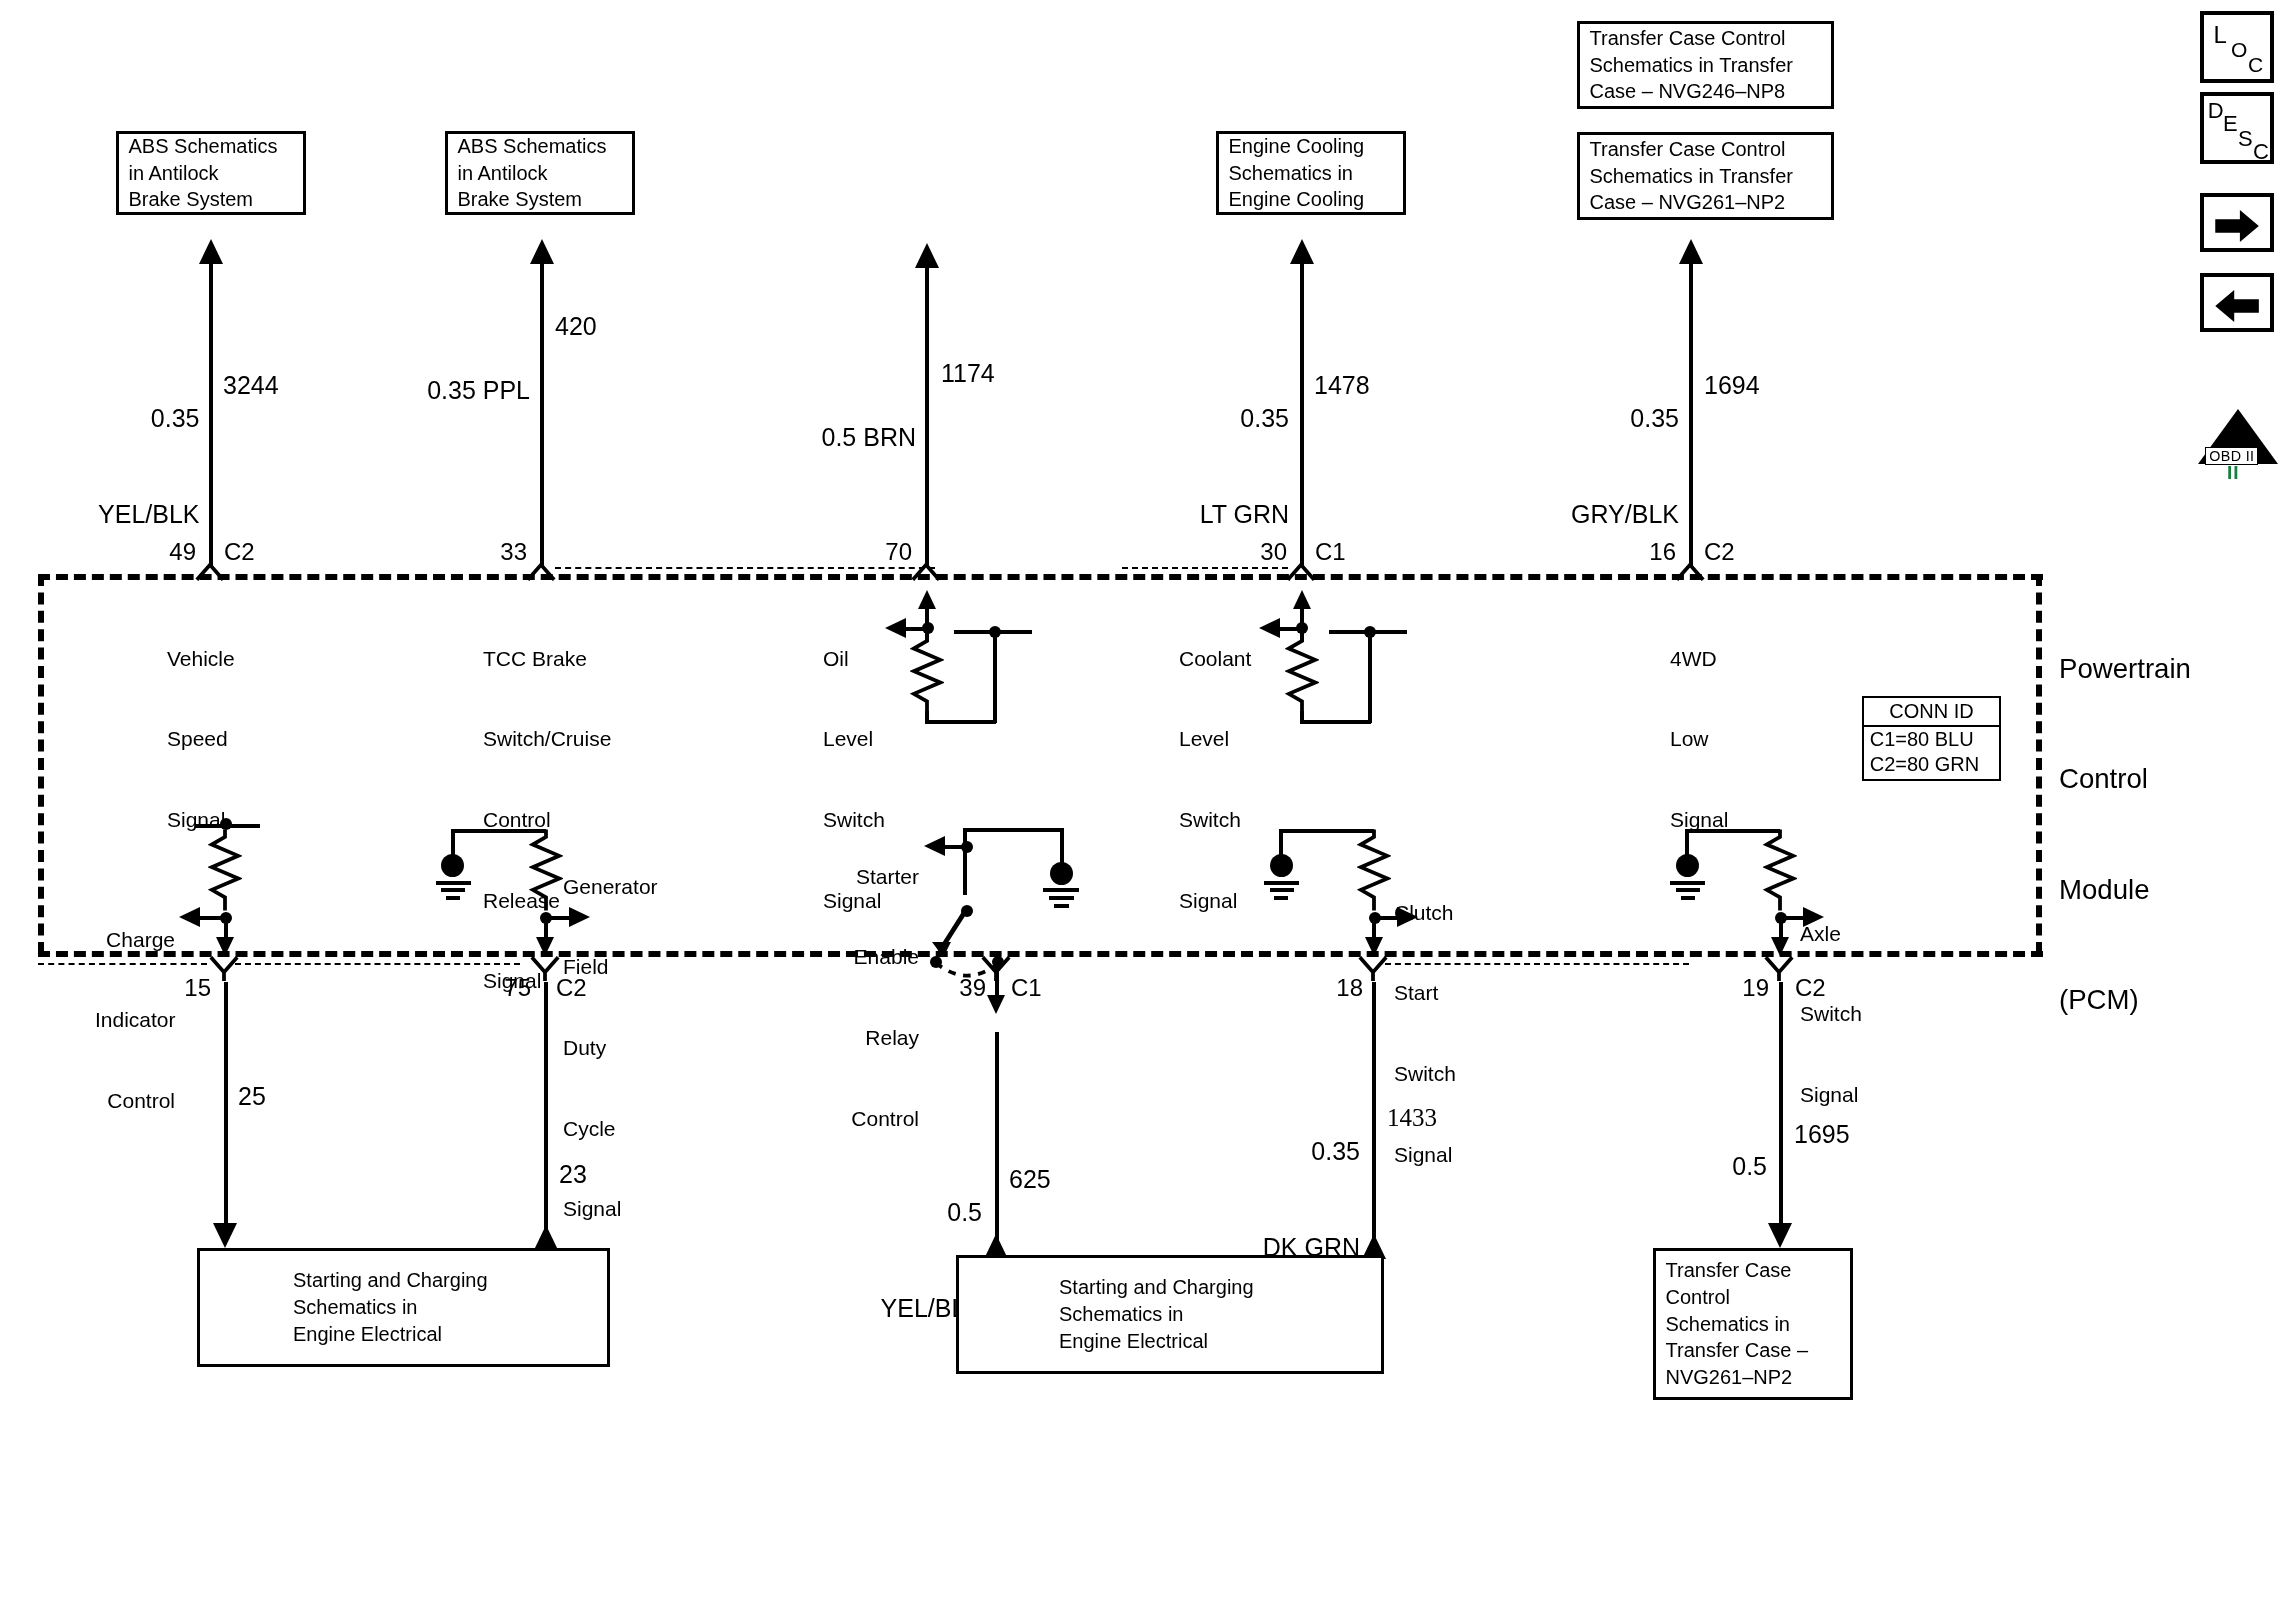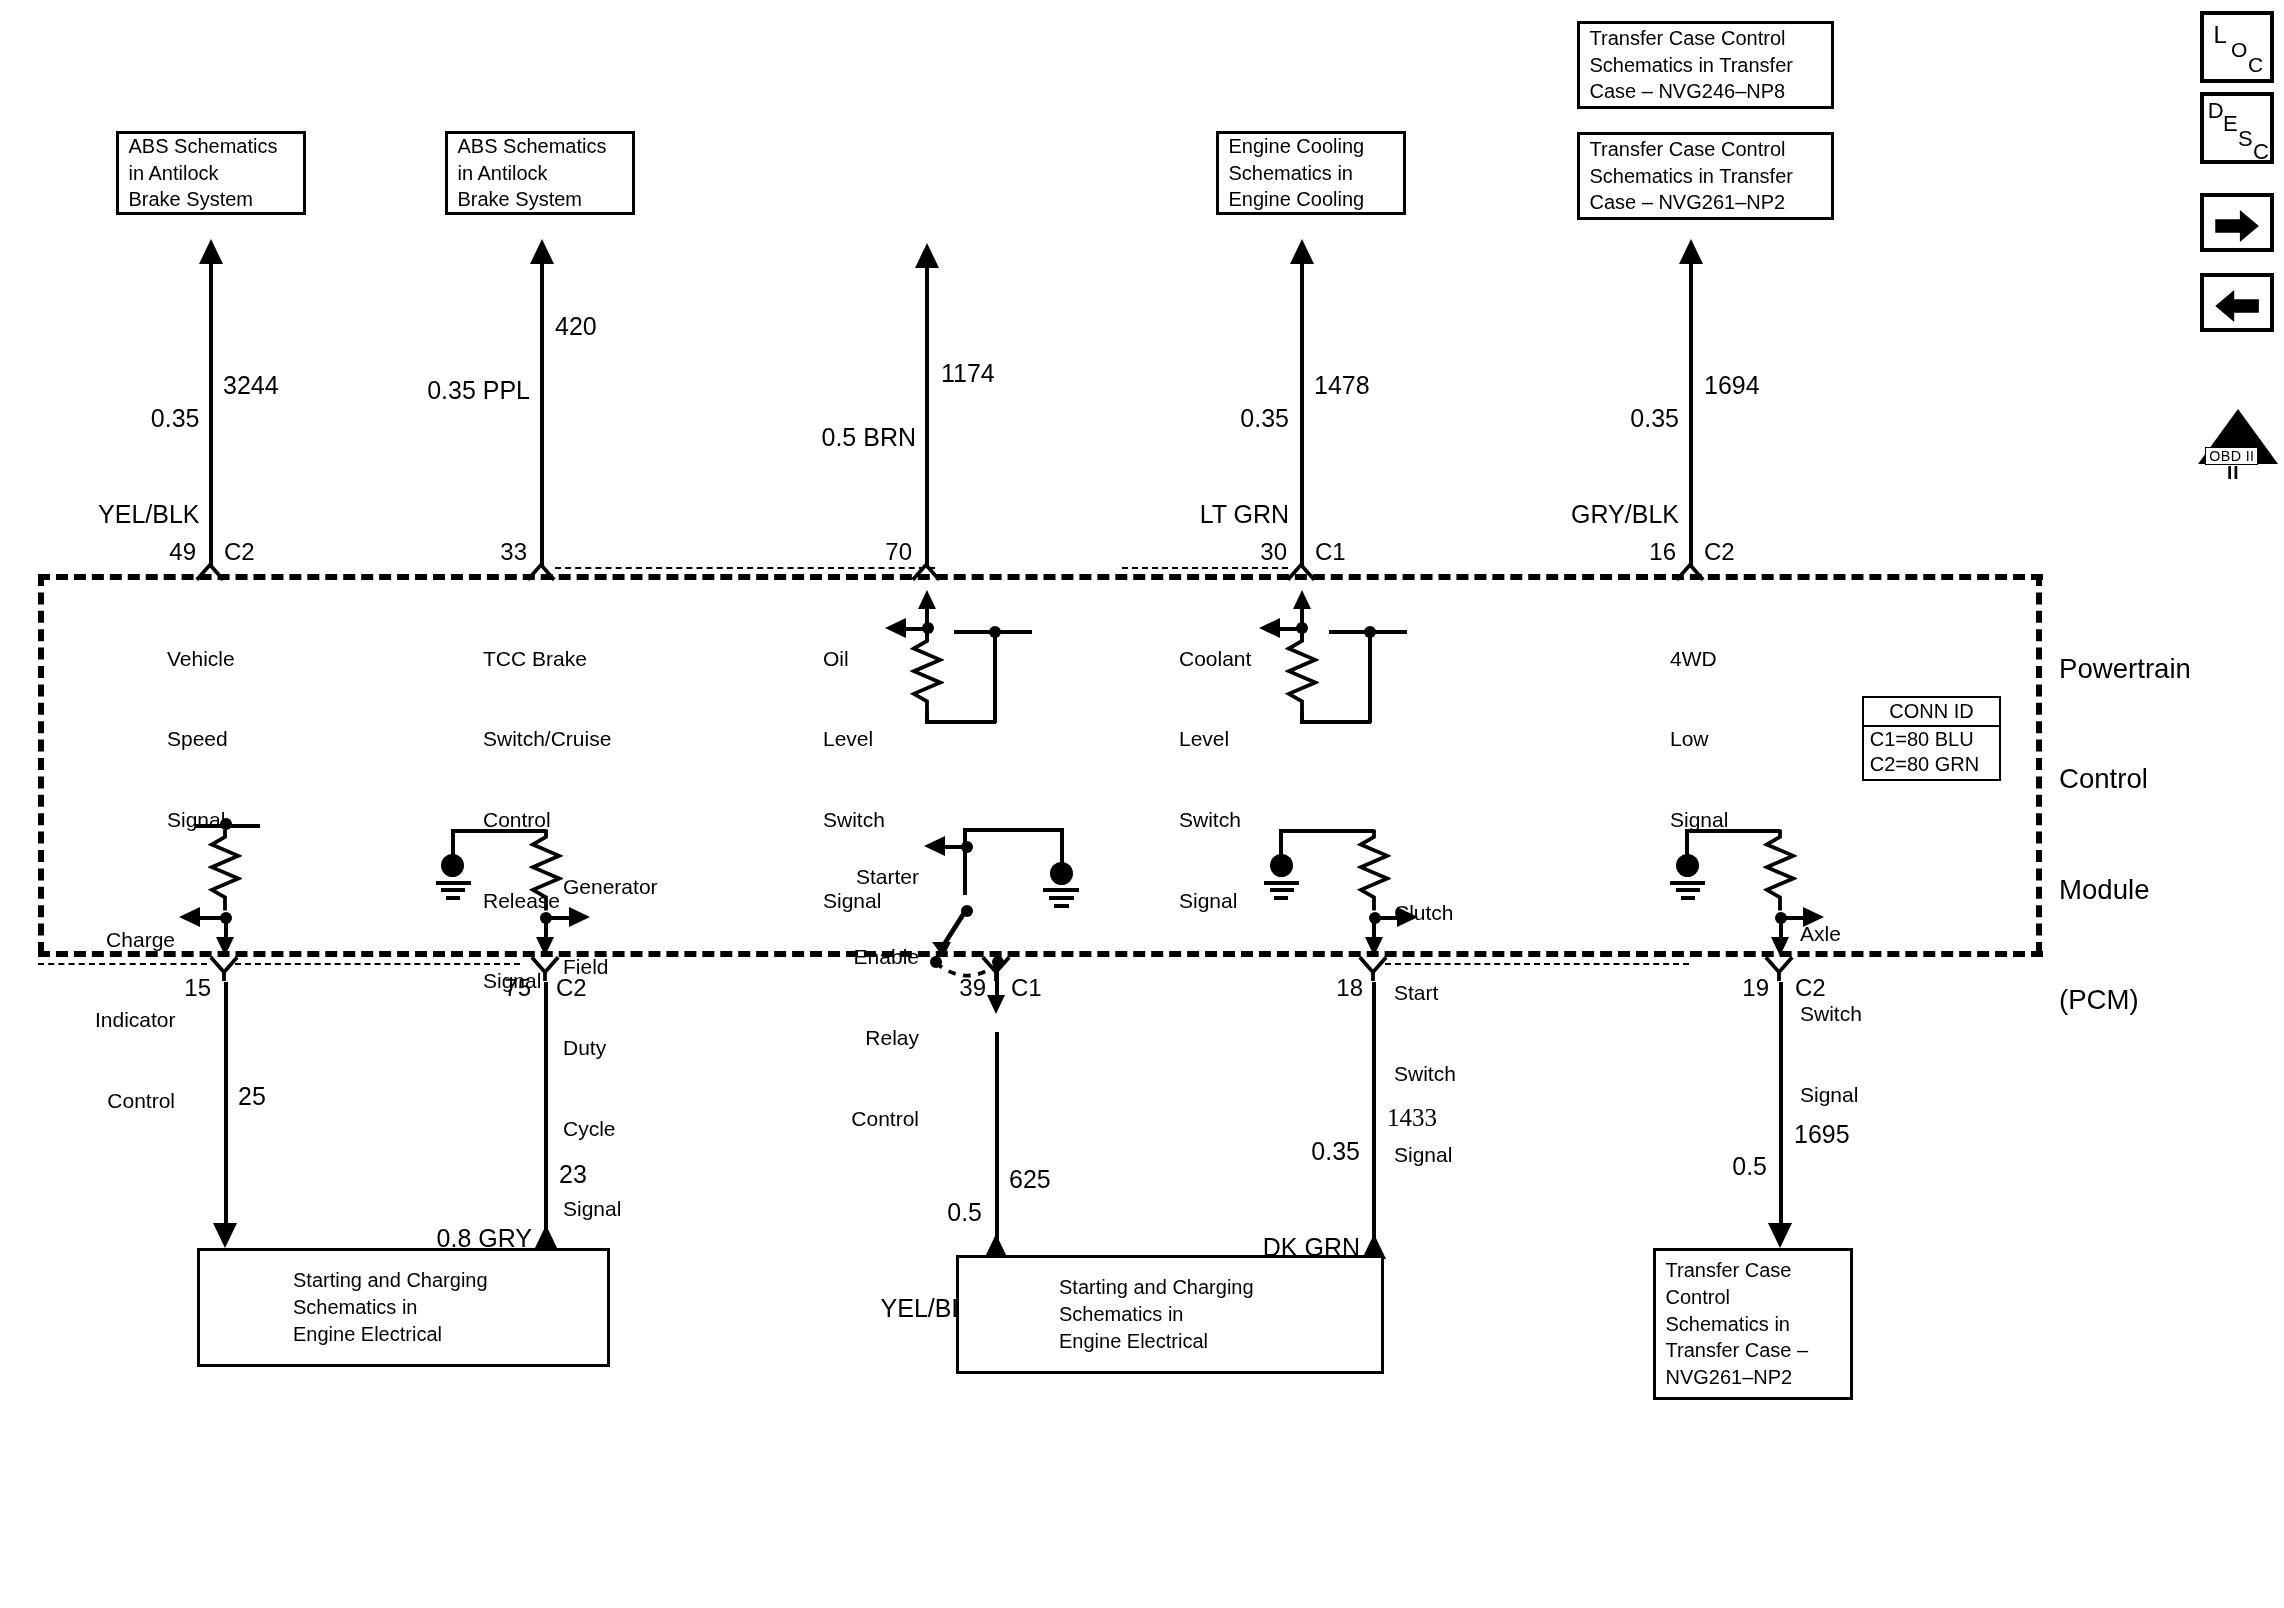--- a/index.html
+++ b/index.html
@@ -39,21 +39,21 @@
   .dashline.thin{border-top:2.9px dashed #000;}
   .dashvert{position:absolute;width:0;border-left:6.7px dashed #000;}
 
   .icnbox{position:absolute;border:4.8px solid #000;background:#fff;box-sizing:border-box;}
   .icnbox span{position:absolute;font-size:24px;font-weight:400;}
 
   .tri{position:absolute;width:0;height:0;border-left:40px solid transparent;
        border-right:40px solid transparent;border-bottom:55px solid #000;}
   .obdtxt{position:absolute;background:#fff;border:1.9px solid #000;font-size:14.3px;
           padding:0 2.9px;letter-spacing:0.4px;}
-  .romanii{position:absolute;color:#000000;font-size:19px;font-weight:bold;letter-spacing:1px;margin-top:36px;}
+  .romanii{position:absolute;color:#15803d;font-size:19px;font-weight:bold;letter-spacing:1px;margin-top:36px;}
 
   .resistor{position:absolute;}
   .connY{position:absolute;}
 </style>
 </head>
 <body>
 
 <div id="diagram">
 
   <div class="box" style="left:116px;top:131px;width:190px;height:84px;">
@@ -405,23 +405,20 @@
   <div class="arrowup" style="left:984px;top:1234px;"></div>
 
   <div class="vline" style="left:1372px;top:982px;height:261px;"></div>
   <div class="arrowup" style="left:1362px;top:1234px;"></div>
 
   <div class="vline" style="left:1779px;top:982px;height:243px;"></div>
   <div class="arrowdn" style="left:1768px;top:1223px;"></div>
 
   <div class="lbl" style="left:238px;top:1080px;">25</div>
 
-  <div class="lbl right" style="left:363px;top:1158px;width:169px;">
-    <div>0.8 GRY</div>
-  </div>
   <div class="lbl" style="left:559px;top:1158px;">23</div>
 
   <div class="lbl right" style="left:813px;top:1132px;width:169px;">
     <div>0.5</div>
     <div>YEL/BLK</div>
   </div>
   <div class="lbl" style="left:1009px;top:1163px;">625</div>
 
   <div class="lbl right" style="left:1191px;top:1071px;width:169px;">
     <div>0.35</div>

